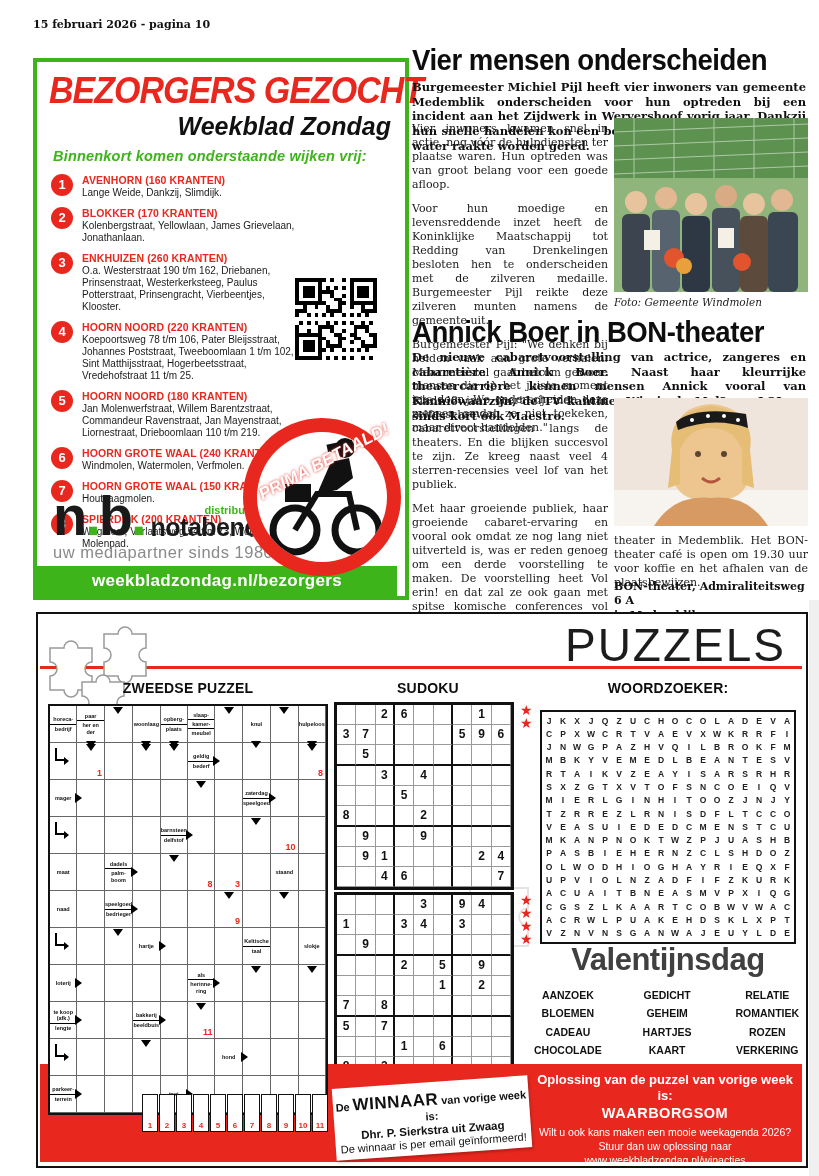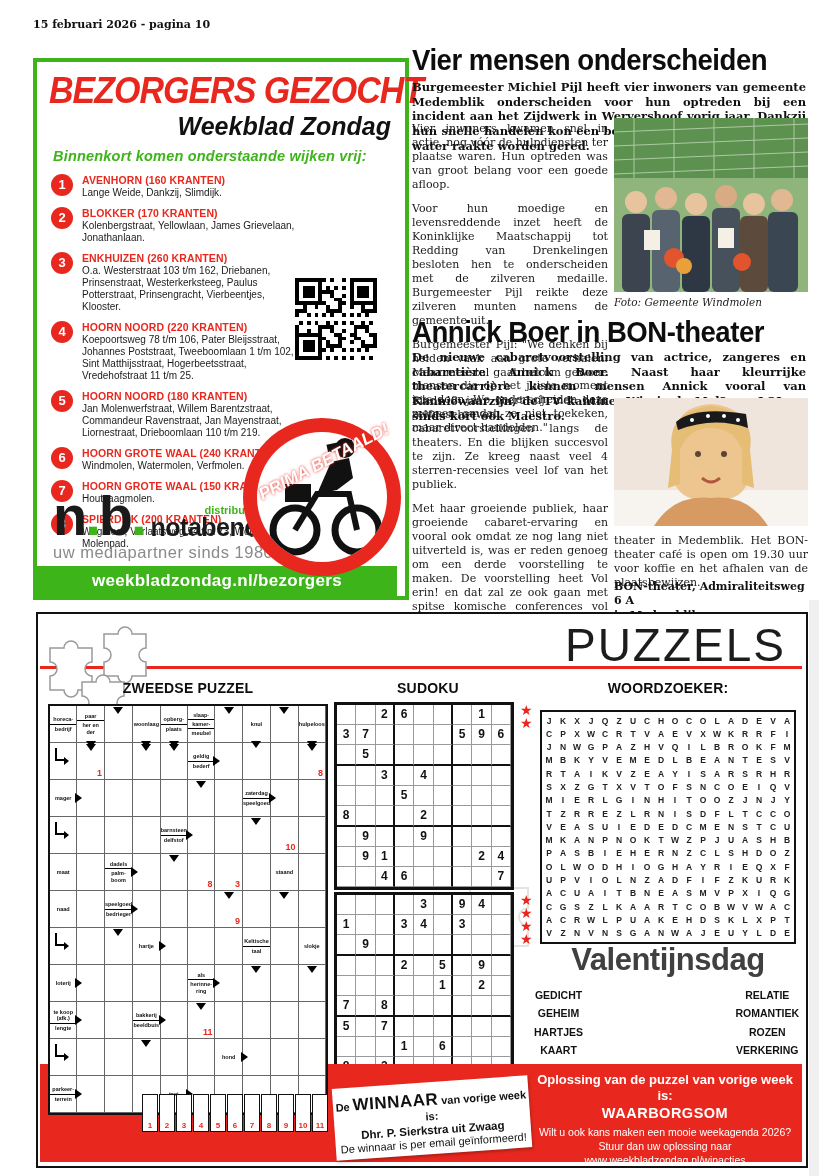--- a/index.html
+++ b/index.html
@@ -115,21 +115,21 @@
           <div class="ad-num">2</div>
           <div>
             <div class="ad-item-title">BLOKKER (170 KRANTEN)</div>
             <div class="ad-item-detail">Kolenbergstraat, Yellowlaan, James Grievelaan, Jonathanlaan.</div>
           </div>
         </div>
         <div class="ad-item">
           <div class="ad-num">3</div>
           <div>
             <div class="ad-item-title">ENKHUIZEN (260 KRANTEN)</div>
-            <div class="ad-item-detail">O.a. Westerstraat 103 t/m 162, Driebanen, Prinsenstraat, Westerkerksteeg, Paulus Potterstraat, Prinsengracht, Vierbeentjes, Klooster.</div>
+            <div class="ad-item-detail">O.a. Westerstraat 190 t/m 162, Driebanen, Prinsenstraat, Westerkerksteeg, Paulus Potterstraat, Prinsengracht, Vierbeentjes, Klooster.</div>
           </div>
         </div>
         <div class="ad-item">
           <div class="ad-num">4</div>
           <div>
             <div class="ad-item-title">HOORN NOORD (220 KRANTEN)</div>
             <div class="ad-item-detail">Koepoortsweg 78 t/m 106, Pater Bleijsstraat, Johannes Poststraat, Tweeboomlaan 1 t/m 102, Sint Matthijsstraat, Hogerbeetsstraat, Vredehofstraat 11 t/m 25.</div>
           </div>
         </div>
         <div class="ad-item">
@@ -1352,20 +1352,29 @@
           <span class="ws-ch">Y</span>
           <span class="ws-ch">L</span>
           <span class="ws-ch">D</span>
           <span class="ws-ch">E</span>
         </div>
       </div>
 
     <div class="abs" id="val-title">Valentijnsdag</div>
     <div class="abs" id="val-words">
         <div class="val-col">
+          <div class="val-word">AANZOEK</div>
+          <div class="val-word">BLOEMEN</div>
+          <div class="val-word">CADEAU</div>
+          <div class="val-word">CHOCOLADE</div>
+          <div class="val-word">CUPIDO</div>
+          <div class="val-word">DATE</div>
+          <div class="val-word">DINER</div>
+        </div>
+        <div class="val-col">
           <div class="val-word">GEDICHT</div>
           <div class="val-word">GEHEIM</div>
           <div class="val-word">HARTJES</div>
           <div class="val-word">KAART</div>
           <div class="val-word">KNUFFEL</div>
           <div class="val-word">LIEFDE</div>
           <div class="val-word">PASSIE</div>
         </div>
         <div class="val-col">
           <div class="val-word">RELATIE</div>

